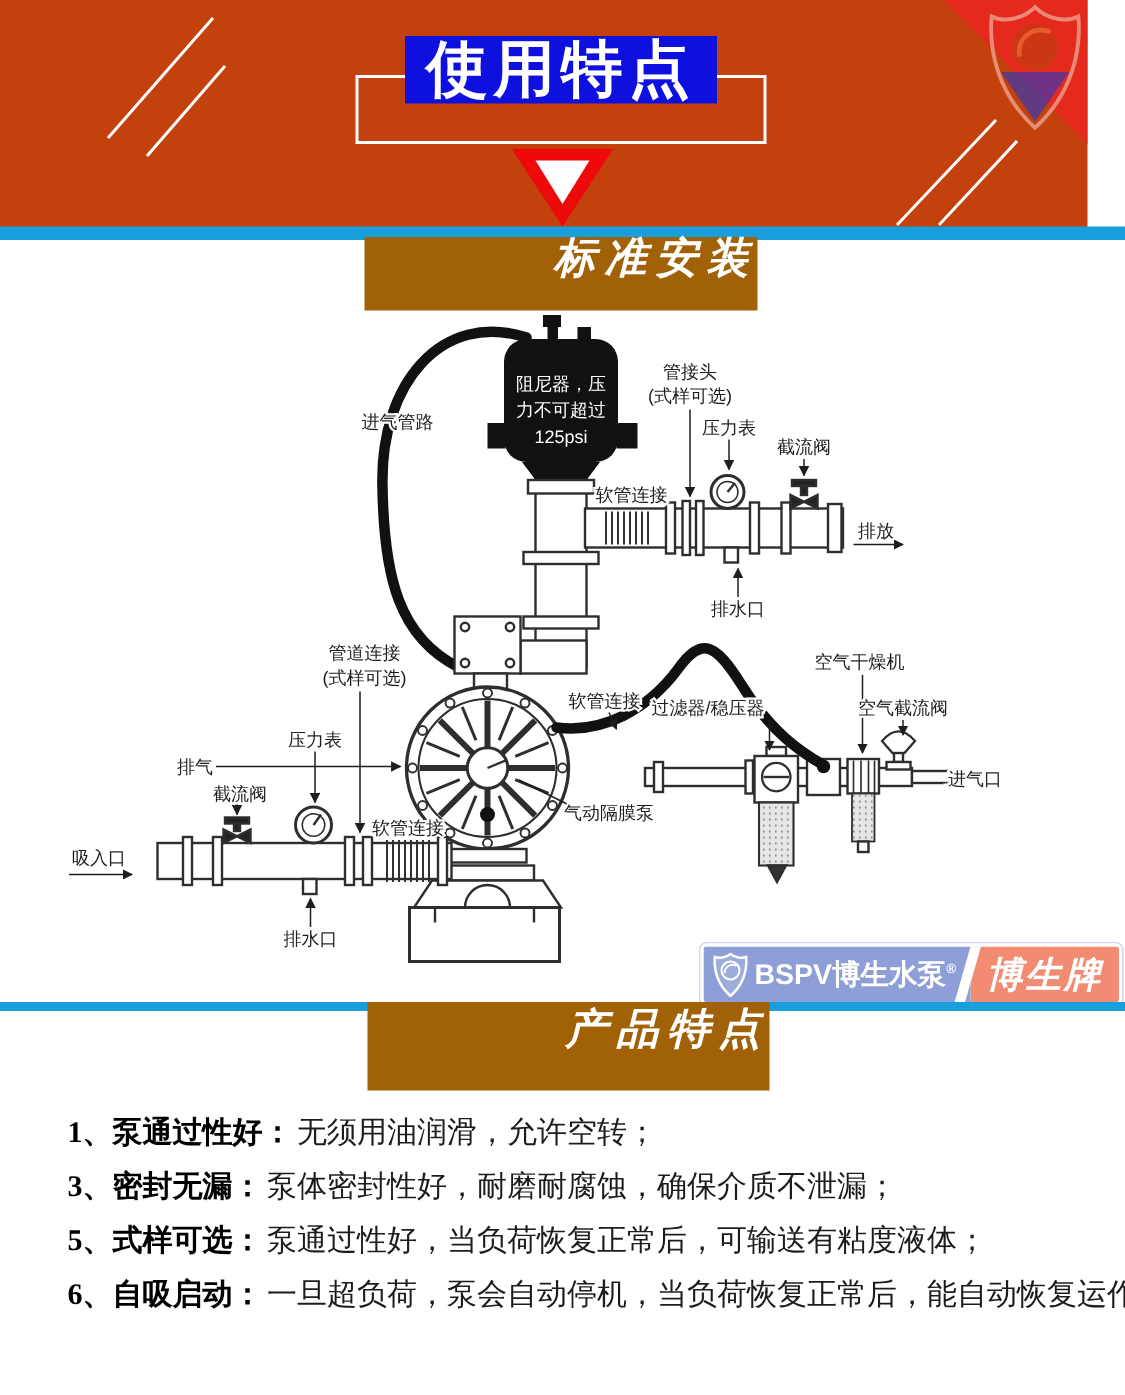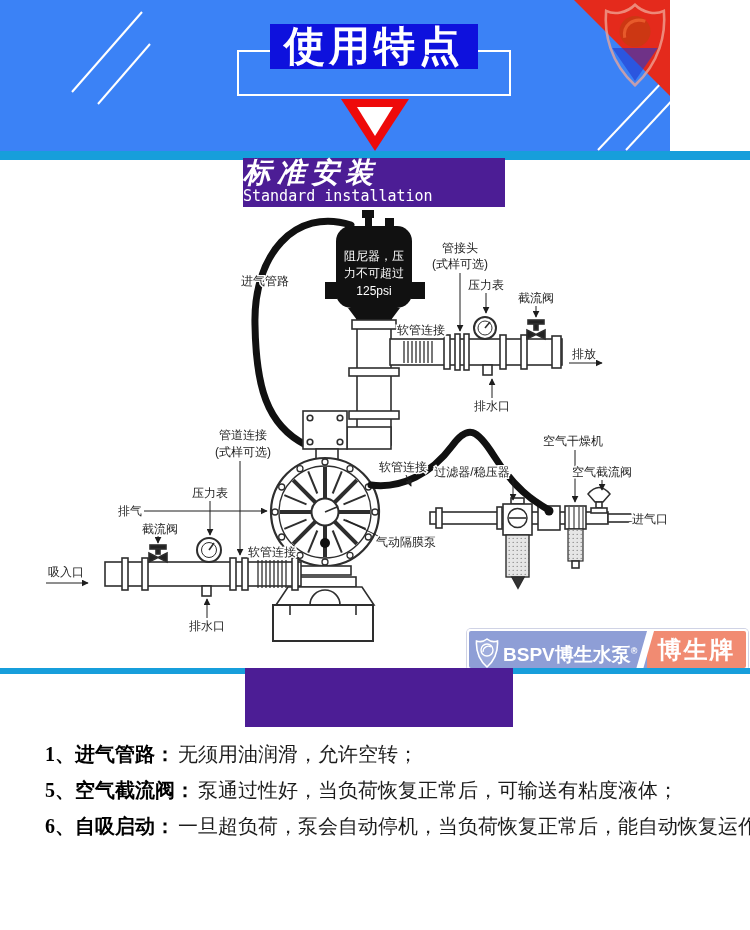--- a/index.html
+++ b/index.html
@@ -1,68 +1,68 @@
 <!DOCTYPE html>
 <html><head>
 <meta charset="utf-8">
 <style>
   * { margin:0; padding:0; box-sizing:border-box; }
   html,body { width:750px; background:#fff; }
   body { position:relative; height:930px; overflow:hidden;
          font-family:"Liberation Sans","DejaVu Sans",sans-serif; }
 
   
-  .header { position:absolute; left:0; top:0; width:670px; height:152px; background:#3b82f6; }
+  .header { position:absolute; left:0; top:0; width:725px; height:152px; background:#c2410c; }
   .header-lines { position:absolute; left:0; top:0; }
   .corner-tri { position:absolute; right:0; top:0; width:0; height:0;
                 border-left:96px solid transparent; border-top:96px solid #e42a1c; }
   .corner-emblem { position:absolute; right:2px; top:2px; opacity:.75; }
   .tbox { position:absolute; left:237px; top:50px; width:274px; height:46px;
           border:2px solid #fff; }
   .tbox-title { position:absolute; top:-28px; left:0; width:100%; text-align:center; }
   .tbox-title span { display:inline-block; background:#0e11dd; padding:0 14px;
           color:#fff; font-size:41px; font-weight:bold; letter-spacing:4px; line-height:1.1;
           font-family:"Liberation Sans",sans-serif; }
   .tbox-sub { position:absolute; bottom:3px; left:0; width:100%; text-align:center;
           color:#fff; font-family:"Liberation Serif","DejaVu Serif",serif; font-size:15px;
           letter-spacing:1px; }
   .down-arrow { position:absolute; left:340px; top:99px; }
 
   
   .strip { position:absolute; left:0; width:750px; background:#179edb; }
   .strip1 { top:151px; height:9px; }
   .strip2 { top:668px; height:6px; }
-  .sec-box { position:absolute; background:#4c1d95; color:#fff; text-align:left; }
+  .sec-box { position:absolute; background:#a16207; color:#fff; text-align:right; }
   .sec-standard { left:243px; top:158px; width:262px; height:49px; }
   .sec-product  { left:245px; top:668px; width:268px; height:59px; padding-top:4px; }
   .sec-title { font-family:"Liberation Serif","DejaVu Serif",serif; font-weight:bold;
                font-style:italic; font-size:28px; line-height:30px; letter-spacing:6px; }
   .sec-sub { font-family:"DejaVu Sans Mono","Liberation Mono",monospace; font-size:15px;
              line-height:17px; letter-spacing:0px; }
 
   
   .diagram { position:absolute; left:0; top:205px; }
   .diagram text { font-size:12px; fill:#1e1e1e; text-anchor:middle;
                   paint-order:stroke; stroke:#fff; stroke-width:3px; }
   .diagram .wt { fill:#fff; stroke:none; font-size:12px; }
 
   
   .logo { position:absolute; left:467px; top:629px; width:281px; height:41px;
           display:flex; border:2px solid #fff; border-radius:4px; overflow:hidden;
           box-shadow:0 0 0 1px rgba(120,130,180,.35); }
-  .logo-left { width:178px; background:#8e9ed6; display:flex; align-items:flex-end;
+  .logo-left { width:178px; background:#8e9ed6; display:flex; align-items:center;
                padding-left:6px; position:relative; }
   .logo-right { flex:1; background:#f18b72; display:flex; align-items:center;
                 justify-content:center; }
   .logo-slash { position:absolute; left:172px; top:-4px; width:7px; height:50px;
                 background:#fff; transform:skewX(-16deg); z-index:2; }
   .brand { color:#fff; font-weight:bold; font-size:19px; letter-spacing:0;
            margin-left:4px; white-space:nowrap; }
   .brand sup { font-size:9px; }
-  .badge { color:#fff; font-size:24px; font-weight:bold; letter-spacing:2px; }
+  .badge { color:#fff; font-size:24px; font-weight:bold; letter-spacing:2px;font-style:italic; }
 
   
   .features { position:absolute; left:45px; top:741px; width:680px;
               font-family:"Liberation Serif","DejaVu Serif",serif; }
   .feat { height:36px; font-size:20px; white-space:nowrap; }
   .feat .lead { font-weight:bold; color:#000; }
   .feat .desc { color:#1c1c1c; margin-left:3px; }
 </style>
 </head>
 <body>
@@ -88,21 +88,20 @@
   </div>
   <svg class="down-arrow" width="70" height="53">
     <polygon points="1,0 69,0 35,52" fill="#ee0a0a"></polygon>
     <polygon points="17,8 53,8 35,37" fill="#fff"></polygon>
   </svg>
 </div>
 
 <div class="strip strip1"></div>
 <div class="sec-box sec-standard">
   <div class="sec-title">标准安装</div>
-  <div class="sec-sub">Standard installation</div>
 </div>
 
 <svg class="diagram" width="750" height="445" viewBox="0 0 750 445">
   <defs>
     <marker id="ah" viewBox="0 0 10 10" refX="9" refY="5" markerWidth="7" markerHeight="7" orient="auto">
       <path d="M0,0 L10,5 L0,10 Z" fill="#1e1e1e"></path>
     </marker>
     <pattern id="speck" width="4" height="4" patternUnits="userSpaceOnUse">
       <rect width="4" height="4" fill="#e6e6e6"></rect>
       <circle cx="1.2" cy="1.4" r=".7" fill="#8a8a8a"></circle>
@@ -343,25 +342,29 @@
     <span class="brand"><span>BSPV博生水泵</span><sup>®</sup></span>
     <div class="logo-slash"></div>
   </div>
   <div class="logo-right">
     <span class="badge">博生牌</span>
   </div>
 </div>
 
 <div class="strip strip2"></div>
 <div class="sec-box sec-product">
+  <div class="sec-title">产品特点</div>
 </div>
 
 <div class="features">
   <div class="feat">
-    <span class="lead">1、</span><span class="lead">进气管路：</span><span class="desc">无须用油润滑，允许空转；</span>
+    <span class="lead">1、</span><span class="lead">泵通过性好：</span><span class="desc">无须用油润滑，允许空转；</span>
   </div>
   <div class="feat">
-    <span class="lead">5、</span><span class="lead">空气截流阀：</span><span class="desc">泵通过性好，当负荷恢复正常后，可输送有粘度液体；</span>
+    <span class="lead">3、</span><span class="lead">密封无漏：</span><span class="desc">泵体密封性好，耐磨耐腐蚀，确保介质不泄漏；</span>
+  </div>
+  <div class="feat">
+    <span class="lead">5、</span><span class="lead">式样可选：</span><span class="desc">泵通过性好，当负荷恢复正常后，可输送有粘度液体；</span>
   </div>
   <div class="feat">
     <span class="lead">6、</span><span class="lead">自吸启动：</span><span class="desc">一旦超负荷，泵会自动停机，当负荷恢复正常后，能自动恢复运作。</span>
   </div>
 </div>
 
 </body></html>

